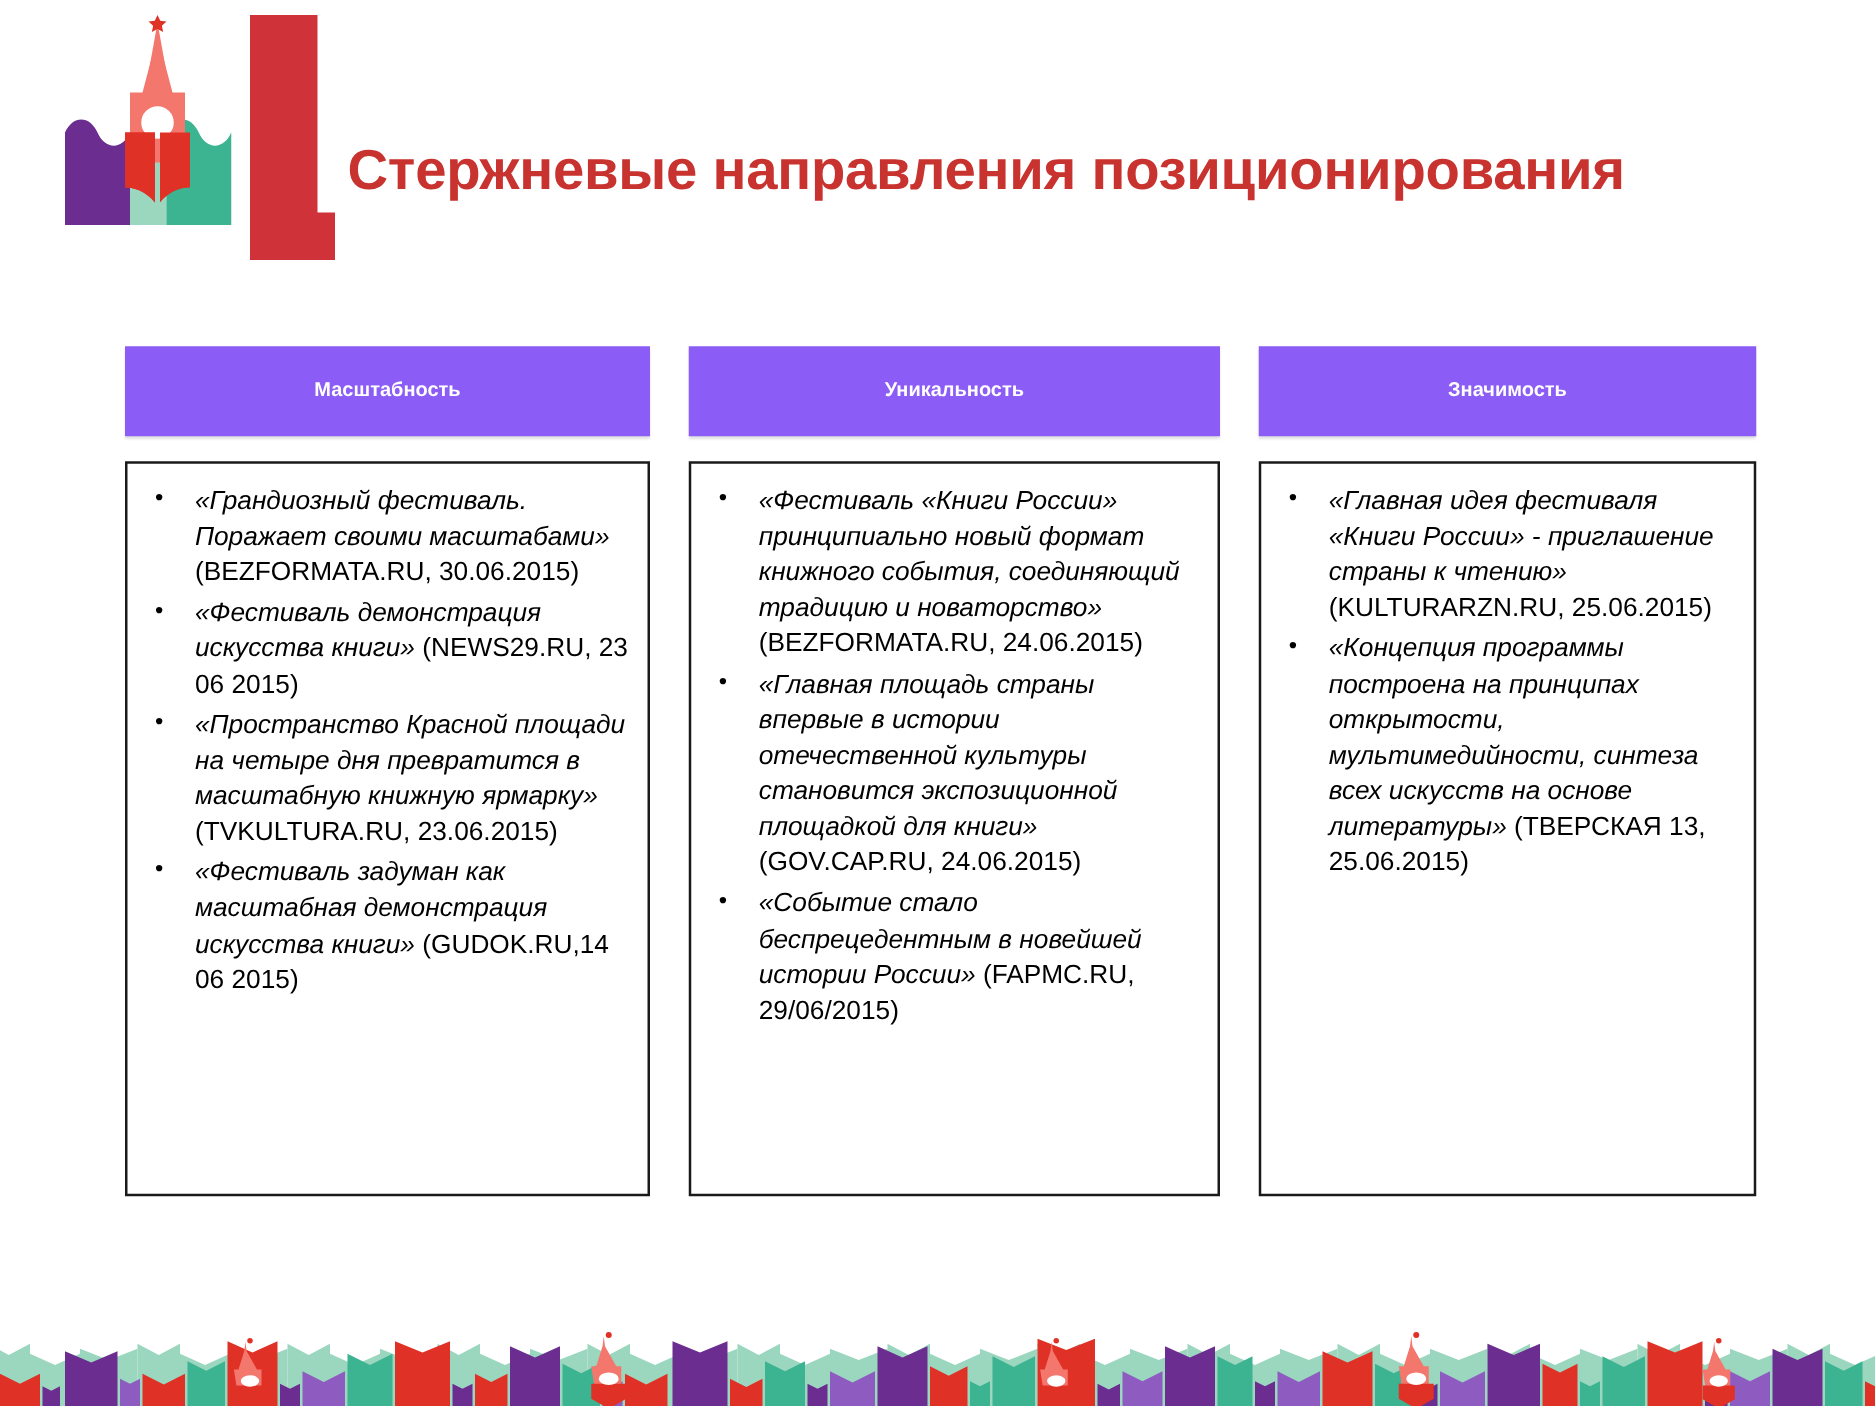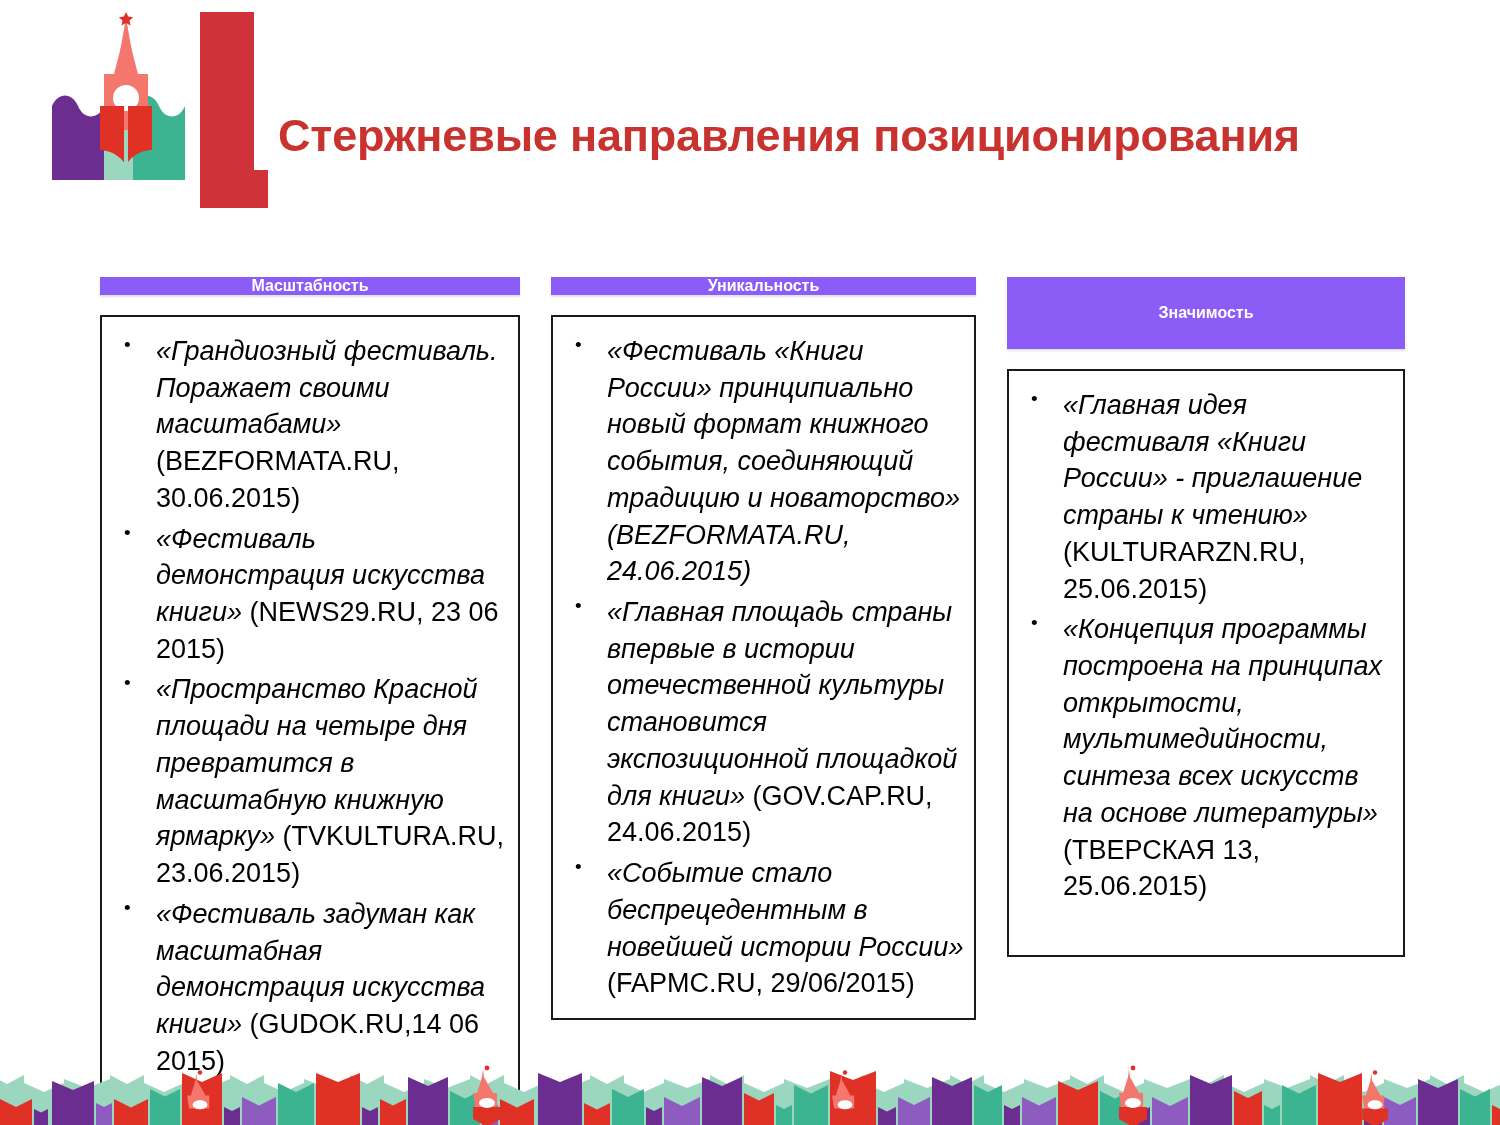--- a/index.html
+++ b/index.html
@@ -88,35 +88,35 @@
 
   ul.bullets {
     list-style: none;
     margin: 0;
     padding: 0;
   }
   ul.bullets > li {
     position: relative;
     padding-left: 46px;
     margin-bottom: 4px;
-    font-size: 27px;
+    font-size: 21px;
     line-height: 1.36;
     color: #000000;
   }
   ul.bullets > li::before {
     content: "\2022";
     position: absolute;
     left: 14px;
     top: -1px;
     font-size: 19px;
     color: #000000;
   }
   .q { font-style: italic; }
   .src { font-style: normal; }
-  .src-i { font-style: italic; }
+  .src-i { }
 
   
   #bottom-band {
     position: absolute;
     left: 0;
     bottom: 0;
     width: 1500px;
     height: 70px;
     overflow: hidden;
   }

